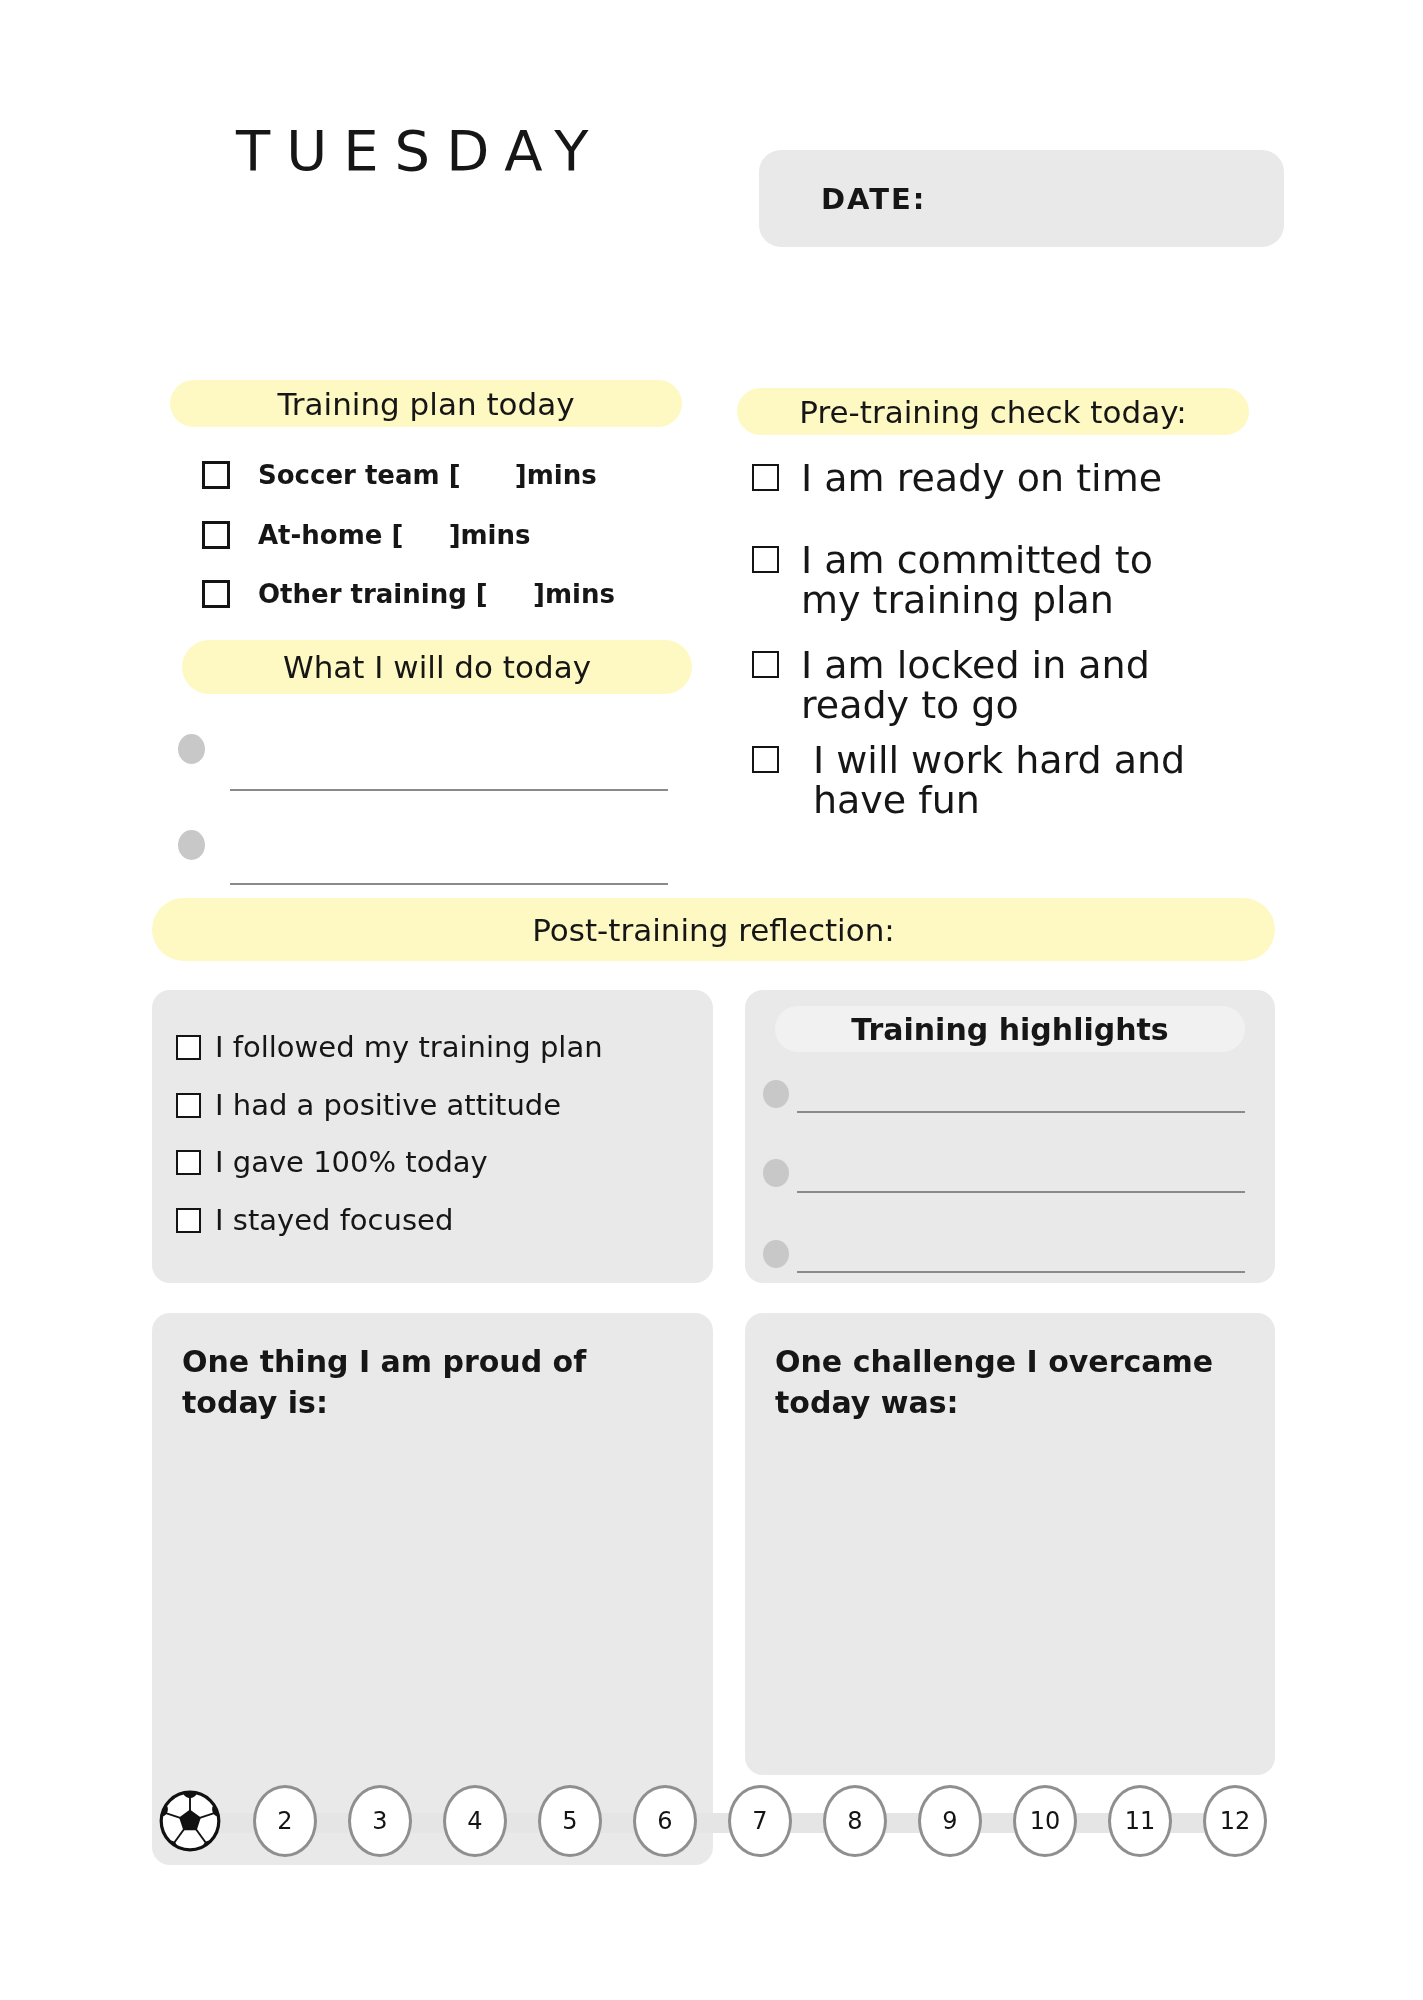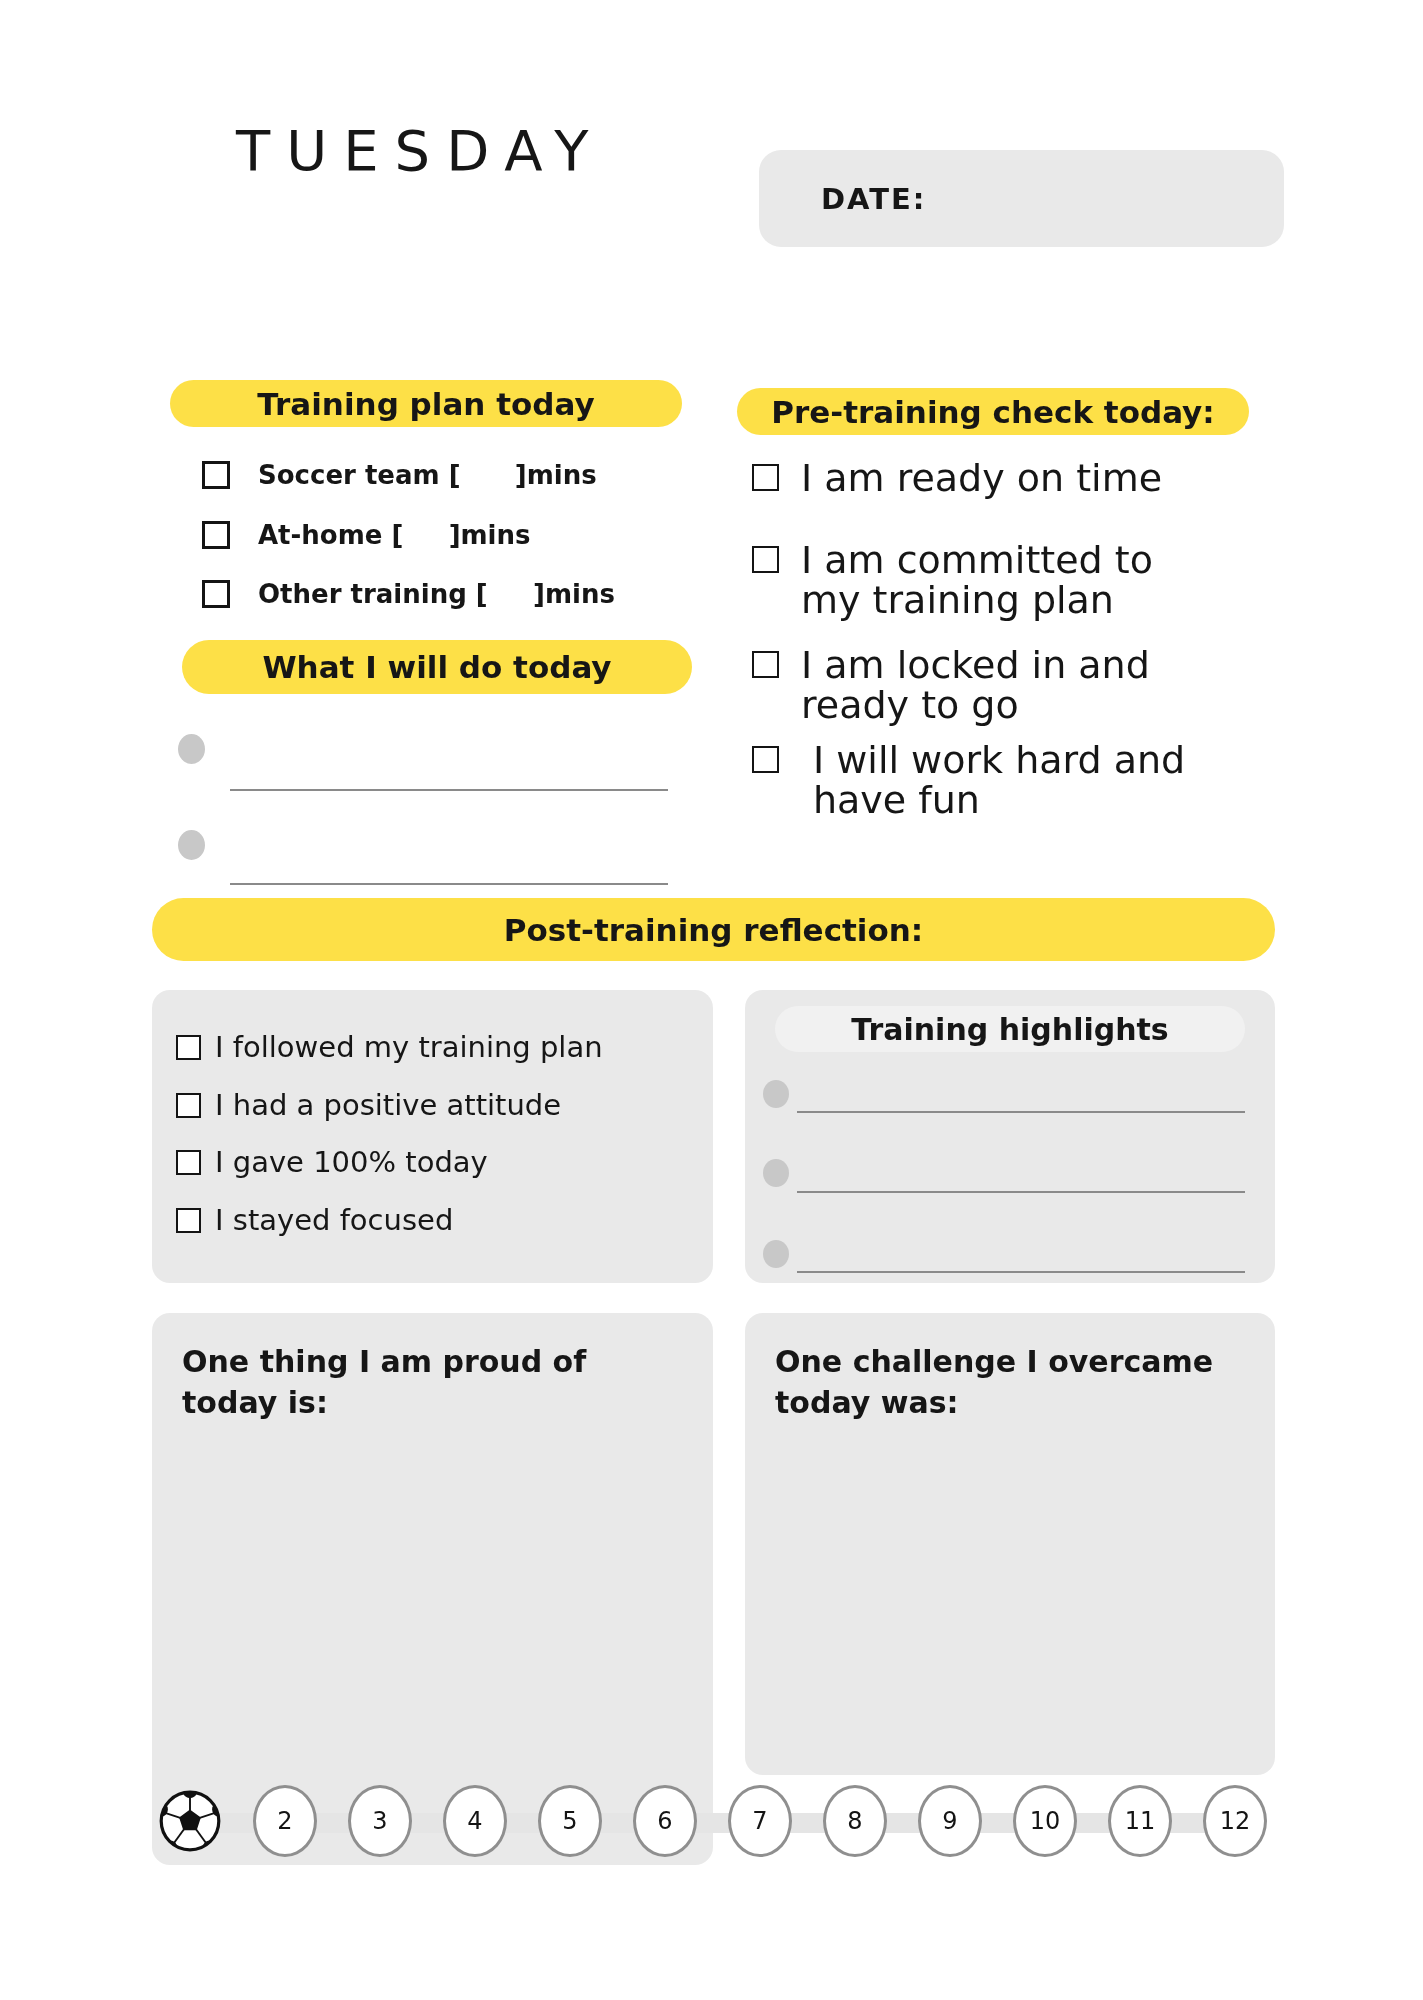--- a/index.html
+++ b/index.html
@@ -8,22 +8,22 @@
     font-family:"DejaVu Sans",sans-serif;color:#161616;overflow:hidden;
   }
   .abs{position:absolute;}
   
   .day-title{left:208px;top:118px;font-size:56px;letter-spacing:16px;font-weight:normal;margin-left:28px;}
   .date-box{left:750px;top:150px;width:525px;height:97px;background:#e9e9e9;border-radius:22px;
             display:flex;align-items:center;margin-left:9px;}
   .date-label{margin-left:62px;font-size:29px;font-weight:bold;letter-spacing:2px;}
   .quote{left:152px;top:258px;width:1140px;text-align:center;font-size:60px;font-weight:bold;}
   
-  .pill{background:#fde047;border-radius:28px;display:flex;align-items:center;justify-content:center;
-        font-weight:bold;font-size:31px;}
+  .pill{background:#fef9c3;border-radius:28px;display:flex;align-items:center;justify-content:center;
+        font-weight:normal;font-size:31px;}
   .pill-plan{left:170px;top:380px;width:512px;height:47px;}
   .pill-what{left:182px;top:640px;width:510px;height:54px;}
   .pill-pre{left:737px;top:388px;width:512px;height:47px;}
   .pill-post{left:152px;top:898px;width:1123px;height:63px;border-radius:32px;}
   
   .row{display:flex;align-items:flex-start;}
   .cb{box-sizing:border-box;background:#fff;border:3px solid #141414;flex:none;}
   .cb-lg{width:28px;height:28px;border-width:3px;}
   .cb-md{width:27px;height:27px;border-width:2.5px;}
   .cb-sm{width:25px;height:25px;border-width:2.5px;}

